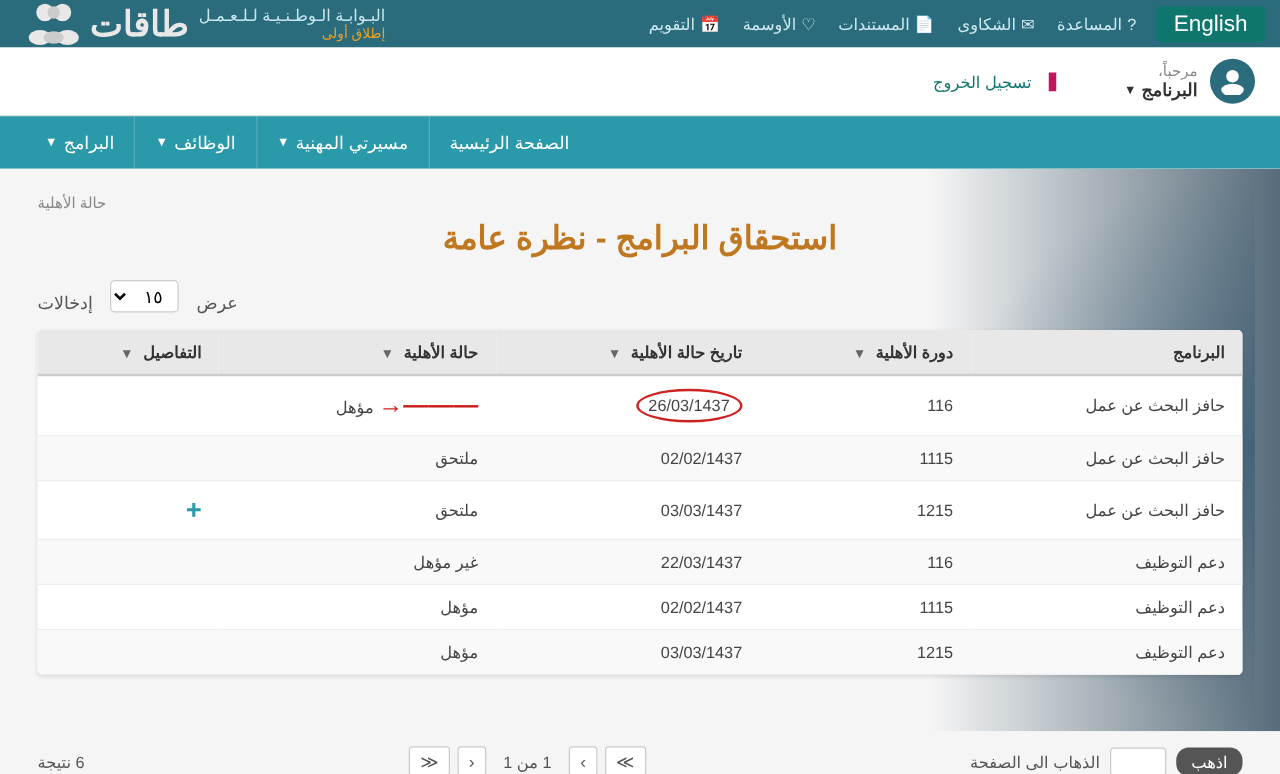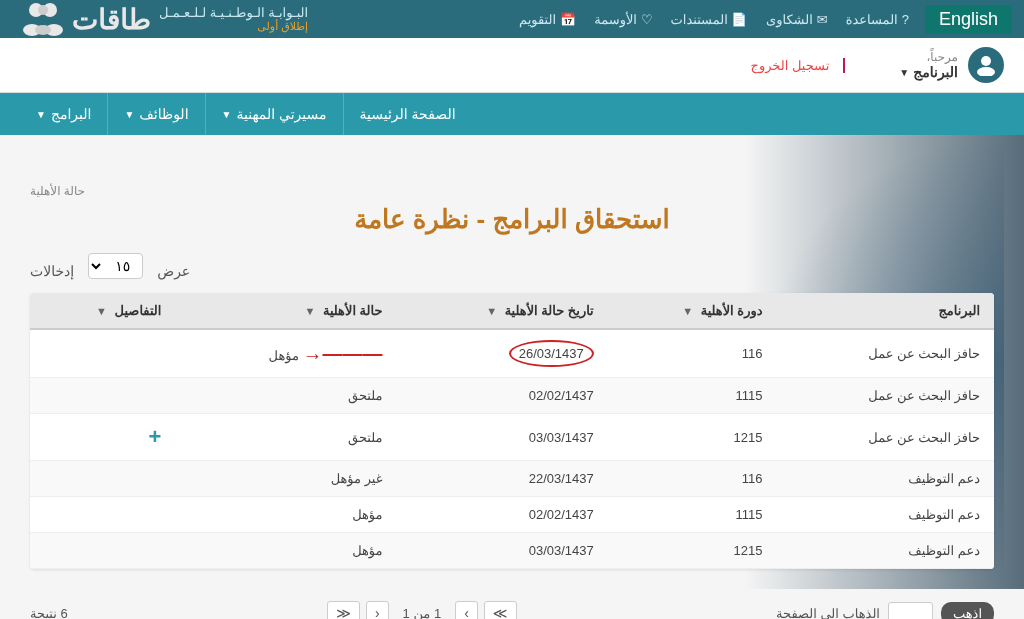--- a/index.html
+++ b/index.html
@@ -101,24 +101,24 @@
       height: 36px;
       background: #2a6b7c;
       border-radius: 50%;
       display: flex;
       align-items: center;
       justify-content: center;
       color: white;
       font-size: 18px;
     }
     .logout-link {
-      color: #ef4444;
-      font-size: 13px;
-      cursor: pointer;
-      border-right: 2px solid #be185d;
+      color: #0f766e;
+      font-size: 13px;
+      cursor: pointer;
+      border-right: 6px solid #be185d;
       padding-right: 14px;
       margin-right: 10px;
     }
 
     
     .main-nav {
       background: #2a9aaa;
       display: flex;
       align-items: center;
       justify-content: flex-end;
@@ -147,21 +147,20 @@
     .content-wrapper {
       background: #f5f5f5;
       min-height: 450px;
       position: relative;
       overflow: hidden;
     }
     .content-inner {
       position: relative;
       z-index: 1;
       padding: 20px 30px;
-      margin-top: 29px;
     }
 
     
     .breadcrumb {
       text-align: left;
       color: #888;
       font-size: 12px;
       margin-bottom: 6px;
     }
 

